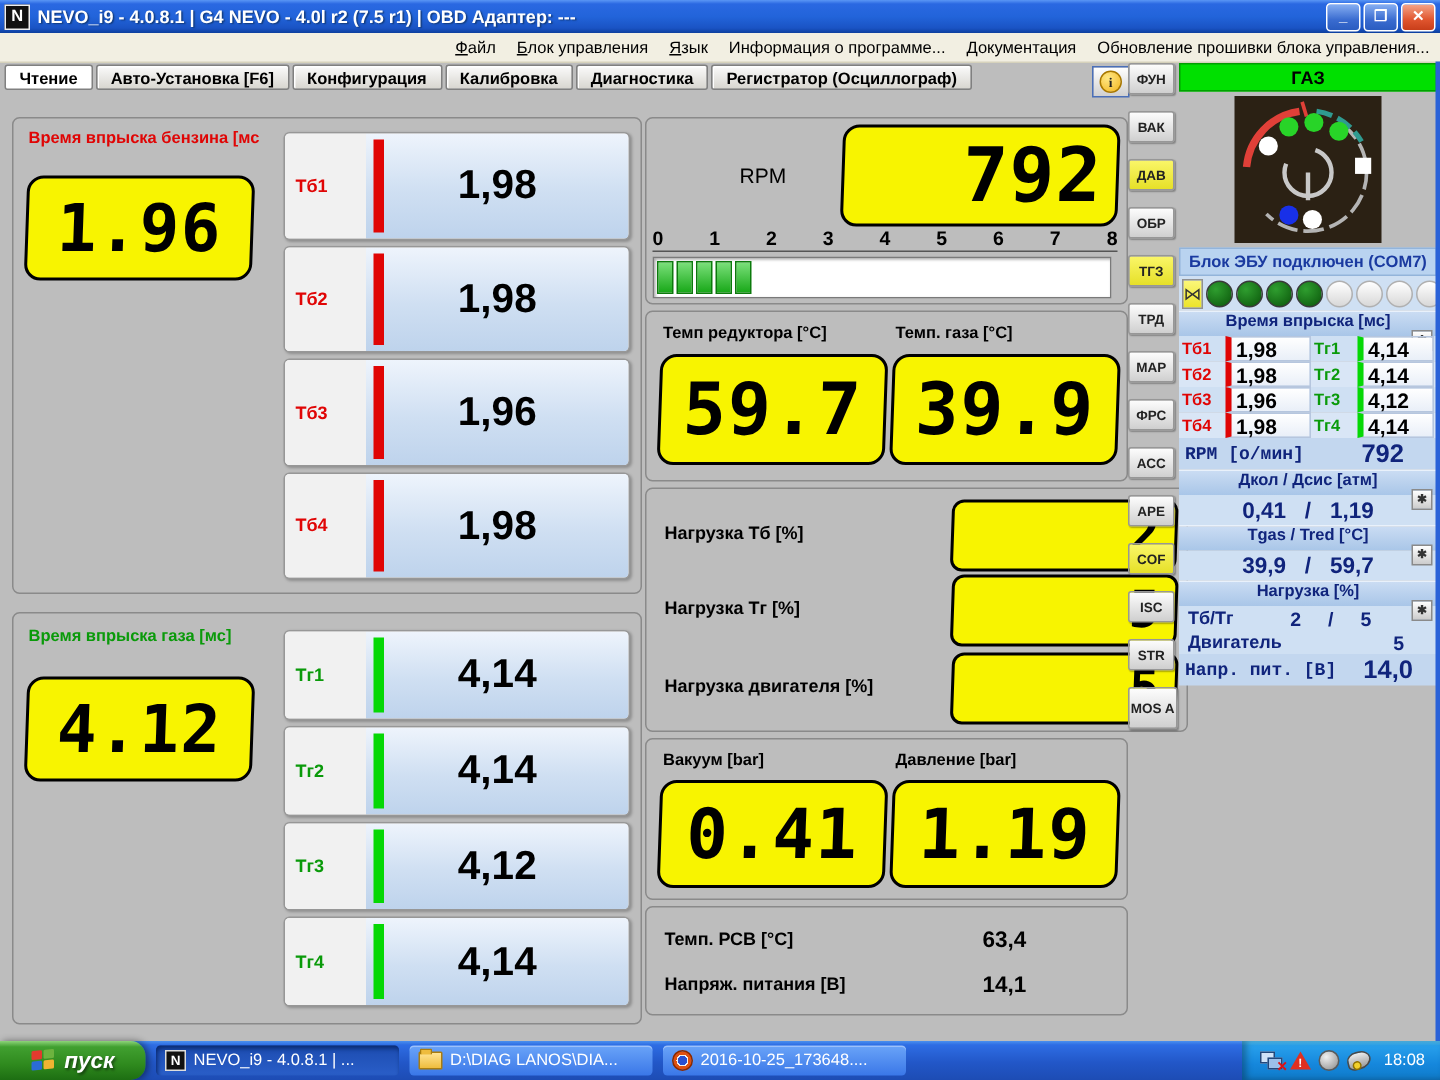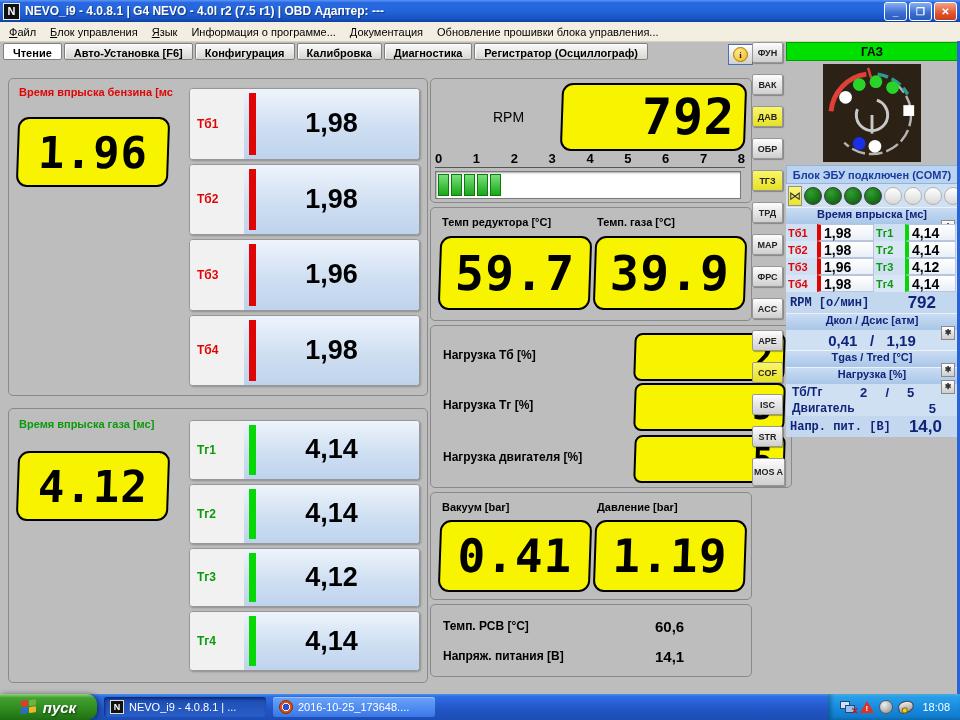--- a/index.html
+++ b/index.html
@@ -10,21 +10,21 @@
     padding:0 3px;background:linear-gradient(180deg,#5a96f5 0%,#2a68e2 12%,#2264da 50%,#1a53c4 85%,#0d3f9e 100%);}
   .app-icon{width:15px;height:15px;background:#111;border:1px solid #eee;color:#fff;font-weight:bold;
     font-size:11px;display:flex;align-items:center;justify-content:center;flex:0 0 auto;}
   .title-text{color:#fff;font-size:12px;font-weight:bold;text-shadow:1px 1px 1px #123a7a;white-space:nowrap;}
   .win-btns{margin-left:auto;display:flex;gap:2px;}
   .win-btn{width:21px;height:17px;border-radius:3px;border:1px solid #fff;color:#fff;font-size:10px;font-weight:bold;
     display:flex;align-items:center;justify-content:center;background:linear-gradient(180deg,#86aef2,#3a6cd0 60%,#2a5cc0);}
   .win-btn.close{background:linear-gradient(180deg,#f4a488,#e0552e 60%,#c83e1a);}
   
   .menubar{position:absolute;top:22px;left:0;right:0;height:19px;background:#f2efe2;border-bottom:1px solid #d6d2bc;
-    display:flex;align-items:center;padding-left:2px;}
+    display:flex;align-items:center;padding-left:2px;justify-content:flex-end;}
   .menu-item{display:inline-block;font-size:11px;padding:2px 7px;}
   .menu-item.hot::first-letter{text-decoration:underline;}
   
   .tabbar{position:absolute;top:41px;left:0;right:0;height:26px;display:flex;align-items:flex-start;gap:2px;padding:2px 0 0 3px;}
   .tab{font-size:11px;font-weight:bold;padding:3px 9px 0;border:1px solid #808080;border-radius:2px;
     background:linear-gradient(180deg,#fbfbfb,#d8d6d0);box-shadow:inset 1px 1px 0 #fff;cursor:default;white-space:nowrap;}
   .tab.active{background:#fff;}
   .info-btn{position:absolute;left:728px;top:44px;width:23px;height:19px;border:1px solid #4a6fb8;
     background:linear-gradient(180deg,#ffffff,#d0d0d0);display:flex;align-items:center;justify-content:center;}
   .info-glyph{width:13px;height:13px;border-radius:50%;background:radial-gradient(circle at 35% 30%,#ffe886,#f2b51e);
@@ -295,21 +295,21 @@
   <div class="panel" style="left:430px;top:492px;width:320px;height:106px;">
     <div class="panel-label" style="left:11px;top:8px;">Вакуум [bar]</div>
     <div class="panel-label" style="left:166px;top:8px;">Давление [bar]</div>
     <div class="lcd center" style="left:8px;top:27px;width:148px;height:68px;font-size:46px;">0.41</div>
     <div class="lcd center" style="left:163px;top:27px;width:148px;height:68px;font-size:46px;">1.19</div>
   </div>
 
   <div class="panel" style="left:430px;top:604px;width:320px;height:71px;">
     <div class="misc-row" style="top:10px;">
       <span class="m-lab">Темп. РСВ [°С]</span>
-      <span class="m-val">60,6</span>
+      <span class="m-val">63,4</span>
     </div>
     <div class="misc-row" style="top:40px;">
       <span class="m-lab">Напряж. питания [В]</span>
       <span class="m-val">14,1</span>
     </div>
   </div>
 
   <div class="sidecol">
     <div class="sbtn">ФУН</div>
     <div class="sbtn">ВАК</div>
@@ -403,20 +403,21 @@
     <div class="shead">
       <span>Дкол / Дсис [атм]</span>
       <span class="pin">✱</span>
     </div>
     <div class="valrow">0,41   /   1,19</div>
 
     <div class="shead">
       <span>Tgas / Tred [°С]</span>
       <span class="pin">✱</span>
     </div>
+    <div class="valrow">39,9   /   59,7</div>
 
     <div class="shead">
       <span>Нагрузка [%]</span>
       <span class="pin">✱</span>
     </div>
     <div class="loadrow">
       <span>Тб/Тг</span>
       <span class="l-val">2     /     5</span>
     </div>
     <div class="loadrow">
@@ -438,20 +439,24 @@
         <span style="background:#e23a2e;"></span>
           <span style="background:#6db33f;"></span>
         <span style="background:#2a6cd4;"></span>
           <span style="background:#f0b432;"></span>
       </span>
       <span>пуск</span>
     </div>
     <div class="taskbtn active">
       <span class="ic-n">N</span>
       <span>NEVO_i9 - 4.0.8.1 |  ...</span>
+    </div>
+    <div class="taskbtn">
+      <span class="ic-folder"></span>
+      <span>D:\DIAG LANOS\DIA...</span>
     </div>
     <div class="taskbtn">
       <span class="ic-media"></span>
       <span>2016-10-25_173648....</span>
     </div>
     <div class="tray">
       <span class="tray-ic ic-net">
         <span class="scr s1"></span>
           <span class="scr s2"></span>
           <span class="nx">✕</span>

